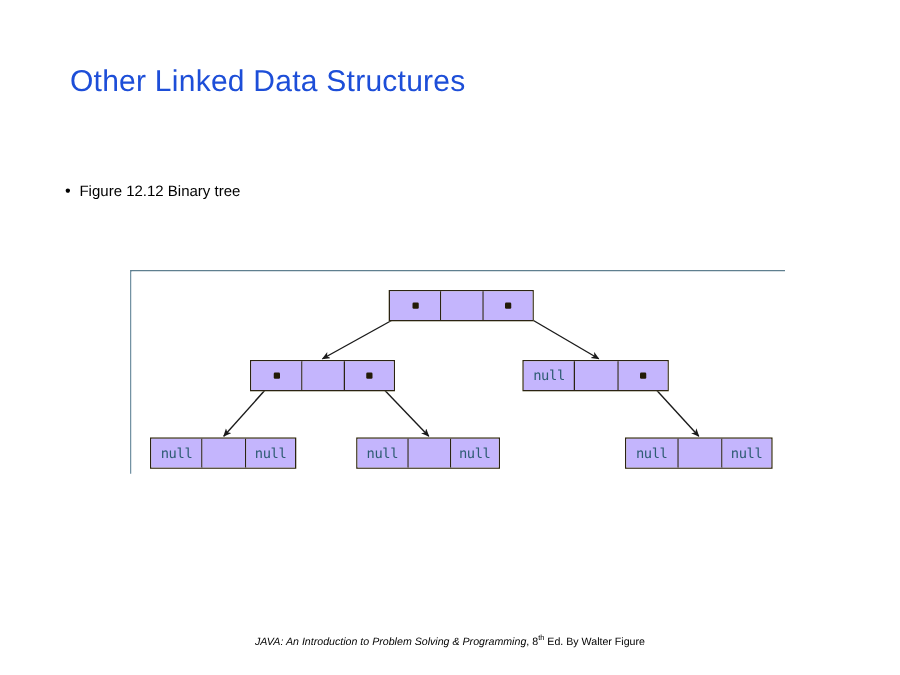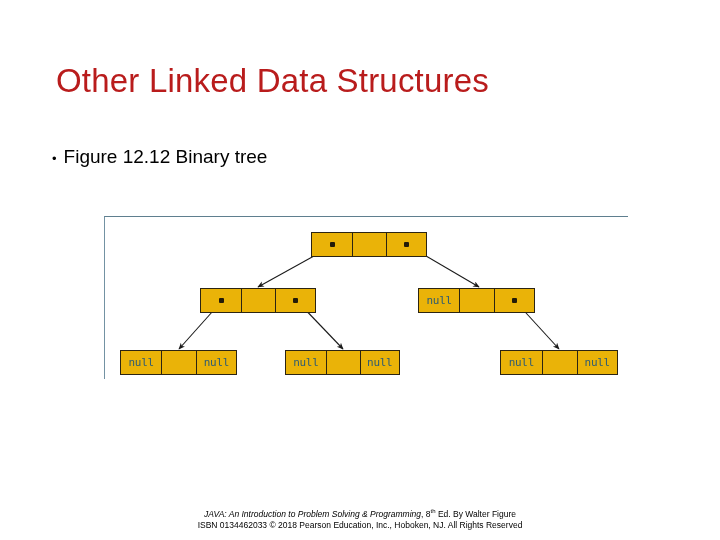--- a/index.html
+++ b/index.html
@@ -16,44 +16,44 @@
   }
   .slide {
     position: absolute;
     left: 0; top: 0;
     width: 720px;
     height: 540px;
   }
   .slide-title {
     position: absolute;
     left: 56px;
-    top: 62px;
-    font-size: 33px;
+    top: 52px;
+    font-size: 24px;
     font-weight: 400;
-    color: #b91c1c;
+    color: #1d4ed8;
     letter-spacing: 0.2px;
     white-space: nowrap;
   }
   .bullet-row {
     position: absolute;
     left: 52px;
     top: 146px;
     font-size: 15px;
     color: #000000;
     white-space: nowrap;
     display: flex;
     align-items: baseline;
   }
   .bullet-dot {
     font-size: 13px;
     line-height: 1;
     margin-right: 7px;
     color: #000;
   }
-  .bullet-text { font-size: 19px; }
+  .bullet-text { font-size: 12px; }
 
   
   .figure-frame {
     position: absolute;
     left: 104px;
     top: 216px;
     width: 524px;
     height: 163px;
     border-left: 1.5px solid #7392a3;
     border-top: 1.5px solid #5f7f8f;
@@ -75,21 +75,21 @@
     background: #ece8c2;
     border: 1.2px solid #2b2412;
   }
   .cell {
     box-sizing: border-box;
     height: 100%;
     position: relative;
     display: flex;
     align-items: center;
     justify-content: center;
-    background: #eab308;
+    background: #c4b5fd;
   }
   .cell.sep-r { border-right: 1.2px solid #2b2412; }
   .cell.ptr-left  { width: 36%; }
   .cell.data-mid  { width: 30%; }
   .cell.ptr-right { width: 34%; }
 
   .cell .dot {
     width: 5px;
     height: 5px;
     background: #231b08;
@@ -220,16 +220,15 @@
       <span class="nulltxt">null</span>
     </div>
     <div class="cell data-mid sep-r"></div>
     <div class="cell ptr-right">
       <span class="nulltxt">null</span>
     </div>
   </div>
 
   <div class="footer">
     <div class="footer-line1"><span>JAVA: An Introduction to Problem Solving &amp; Programming</span><span class="roman">, </span><span class="roman">8</span><span class="roman sup">th</span><span class="roman"> Ed. By Walter Figure</span></div>
-    <div class="footer-line2">ISBN 0134462033  © 2018 Pearson Education, Inc., Hoboken, NJ. All Rights Reserved</div>
   </div>
 
 </div>
 
 </body></html>

